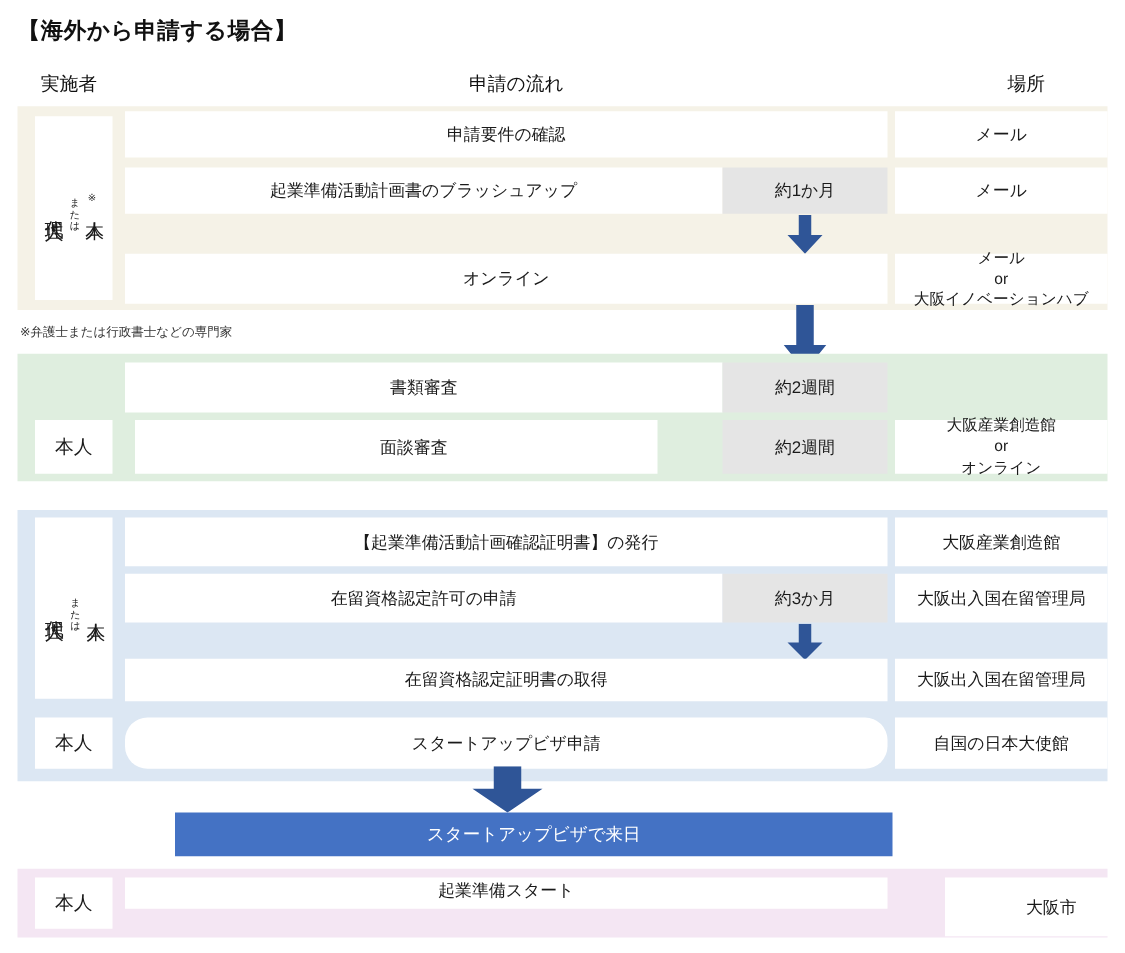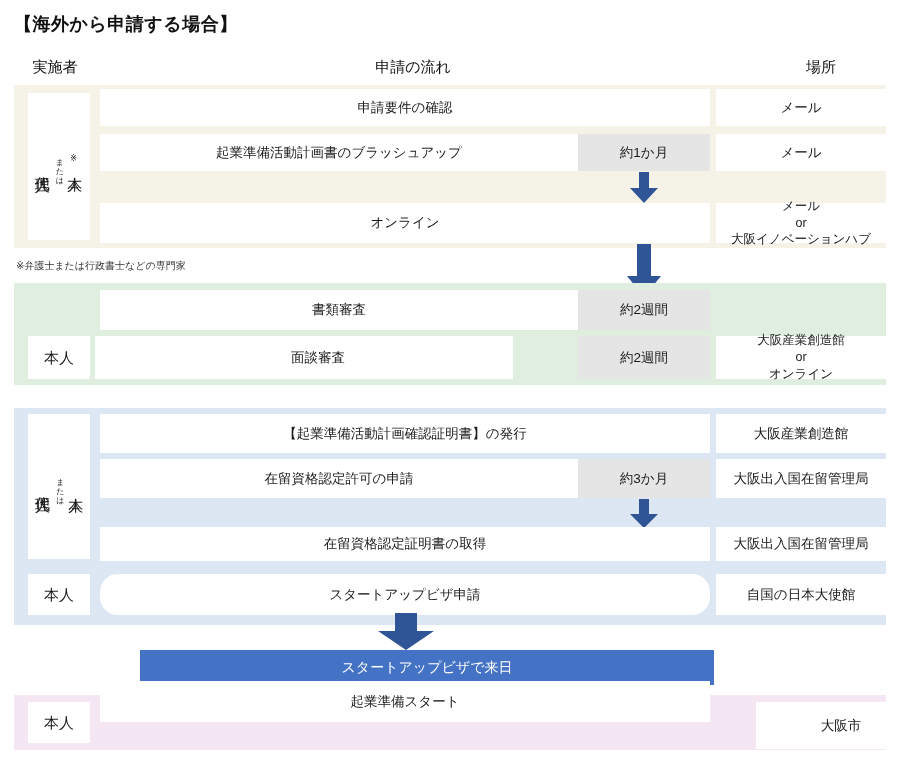--- a/index.html
+++ b/index.html
@@ -190,21 +190,21 @@
 <svg class="arrow" style="left:624px; top:244px;" width="40" height="54" viewBox="0 0 40 54">
   <polygon points="13,0 27,0 27,32 37,32 20,53 3,32 13,32" fill="#2f5597"></polygon>
 </svg>
 
 <div class="band band-green" style="top:283px; height:102px;"></div>
 
 <div class="cell" style="left:100px; top:290px; width:478px; height:40px;">書類審査</div>
 <div class="cell yellow" style="left:578px; top:290px; width:132px; height:40px;">約2週間</div>
 
 <div class="cell" style="left:28px; top:336px; width:62px; height:43px; font-size:15px;">本人</div>
-<div class="cell" style="left:95px; top:336px; width:418px; height:43px;padding-left:28px;">面談審査</div>
+<div class="cell" style="left:108px; top:336px; width:418px; height:43px;padding-left:28px;">面談審査</div>
 <div class="cell yellow" style="left:578px; top:336px; width:132px; height:43px;">約2週間</div>
 <div class="cell cell-multiline" style="left:716px; top:336px; width:170px; height:43px;">大阪産業創造館
 or
 オンライン</div>
 
 <div class="band band-blue" style="top:408px; height:217px;"></div>
 
 <div class="vert-group" style="left:28px; top:414px; width:62px; height:145px;">
   <span class="vert-col">本人</span>
   <span class="vert-col small">または</span>
@@ -231,14 +231,14 @@
 
 <svg class="arrow" style="left:374px; top:613px;" width="64" height="38" viewBox="0 0 64 38">
   <polygon points="21,0 43,0 43,18 60,18 32,37 4,18 21,18" fill="#2f5597"></polygon>
 </svg>
 
 <div class="banner" style="left:140px; top:650px; width:574px; height:35px;">スタートアップビザで来日</div>
 
 <div class="band band-pink" style="top:695px; height:55px;"></div>
 
 <div class="cell" style="left:28px; top:702px; width:62px; height:41px; font-size:15px;">本人</div>
-<div class="cell" style="left:100px; top:681px; width:610px; height:41px;">起業準備スタート</div>
+<div class="cell" style="left:100px; top:702px; width:610px; height:25px;font-family:Liberation Mono, monospace;">起業準備スタート</div>
 <div class="cell" style="left:756px; top:702px; width:170px; height:47px;">大阪市</div>
 
 </body></html>

